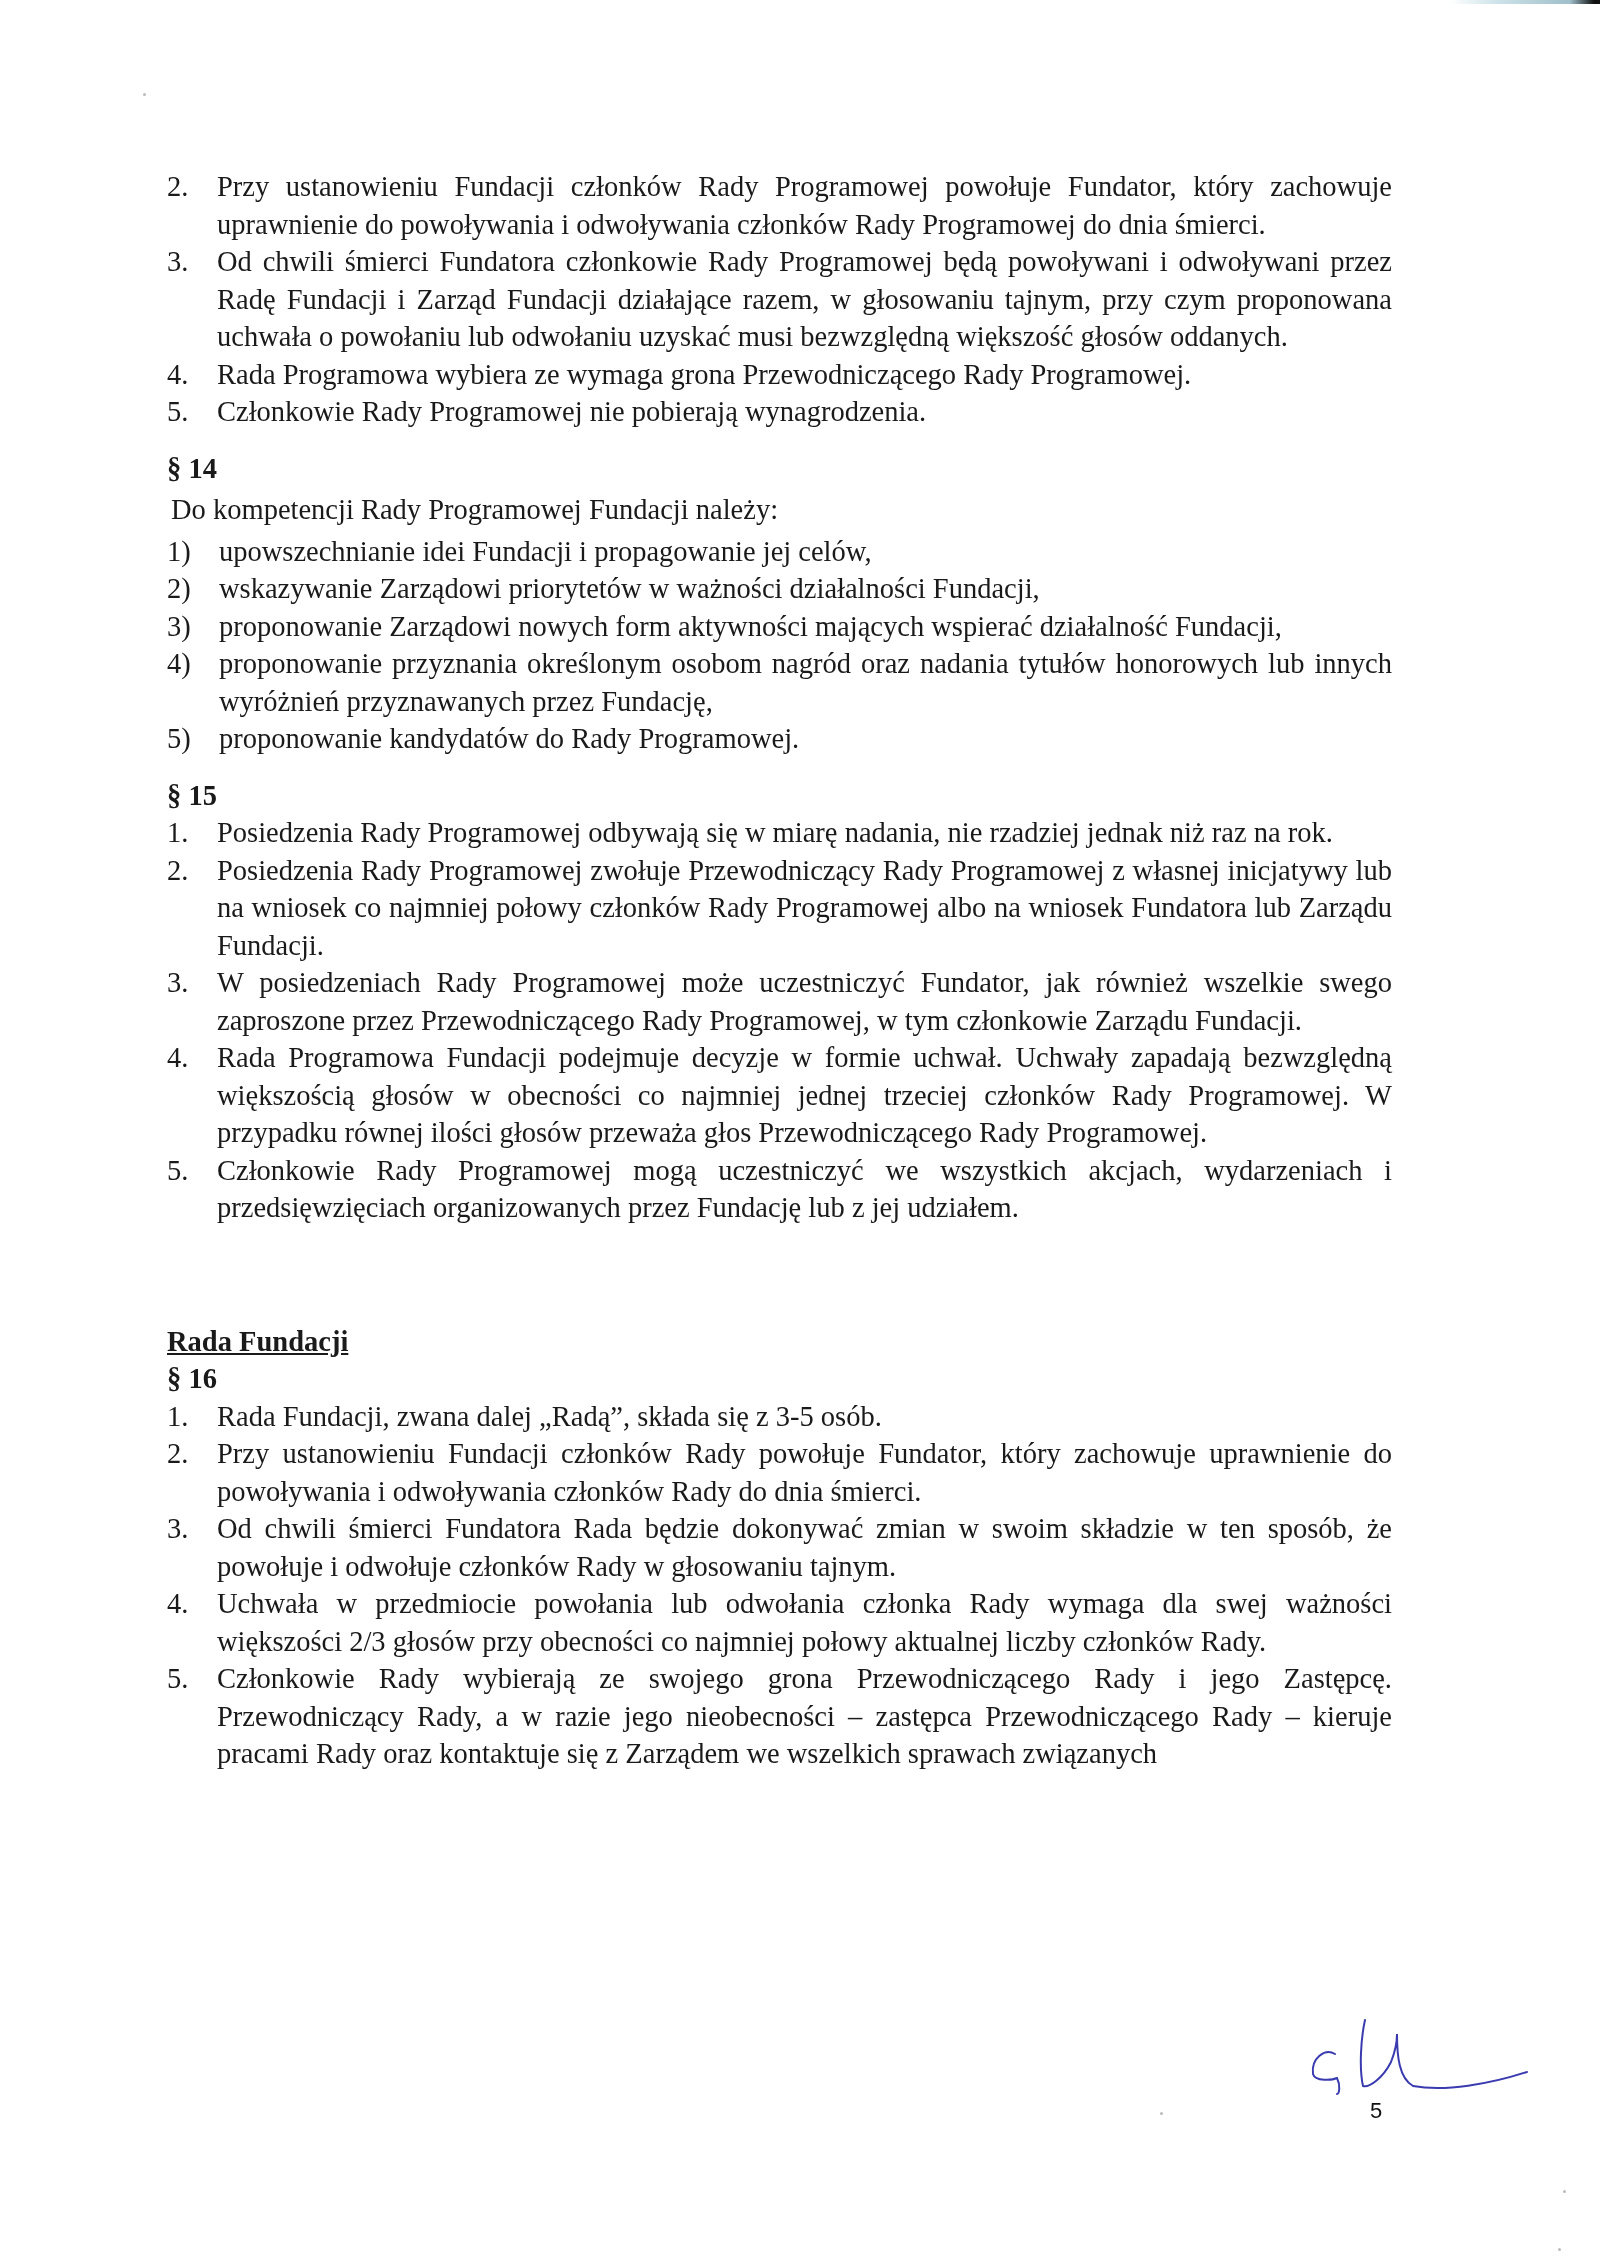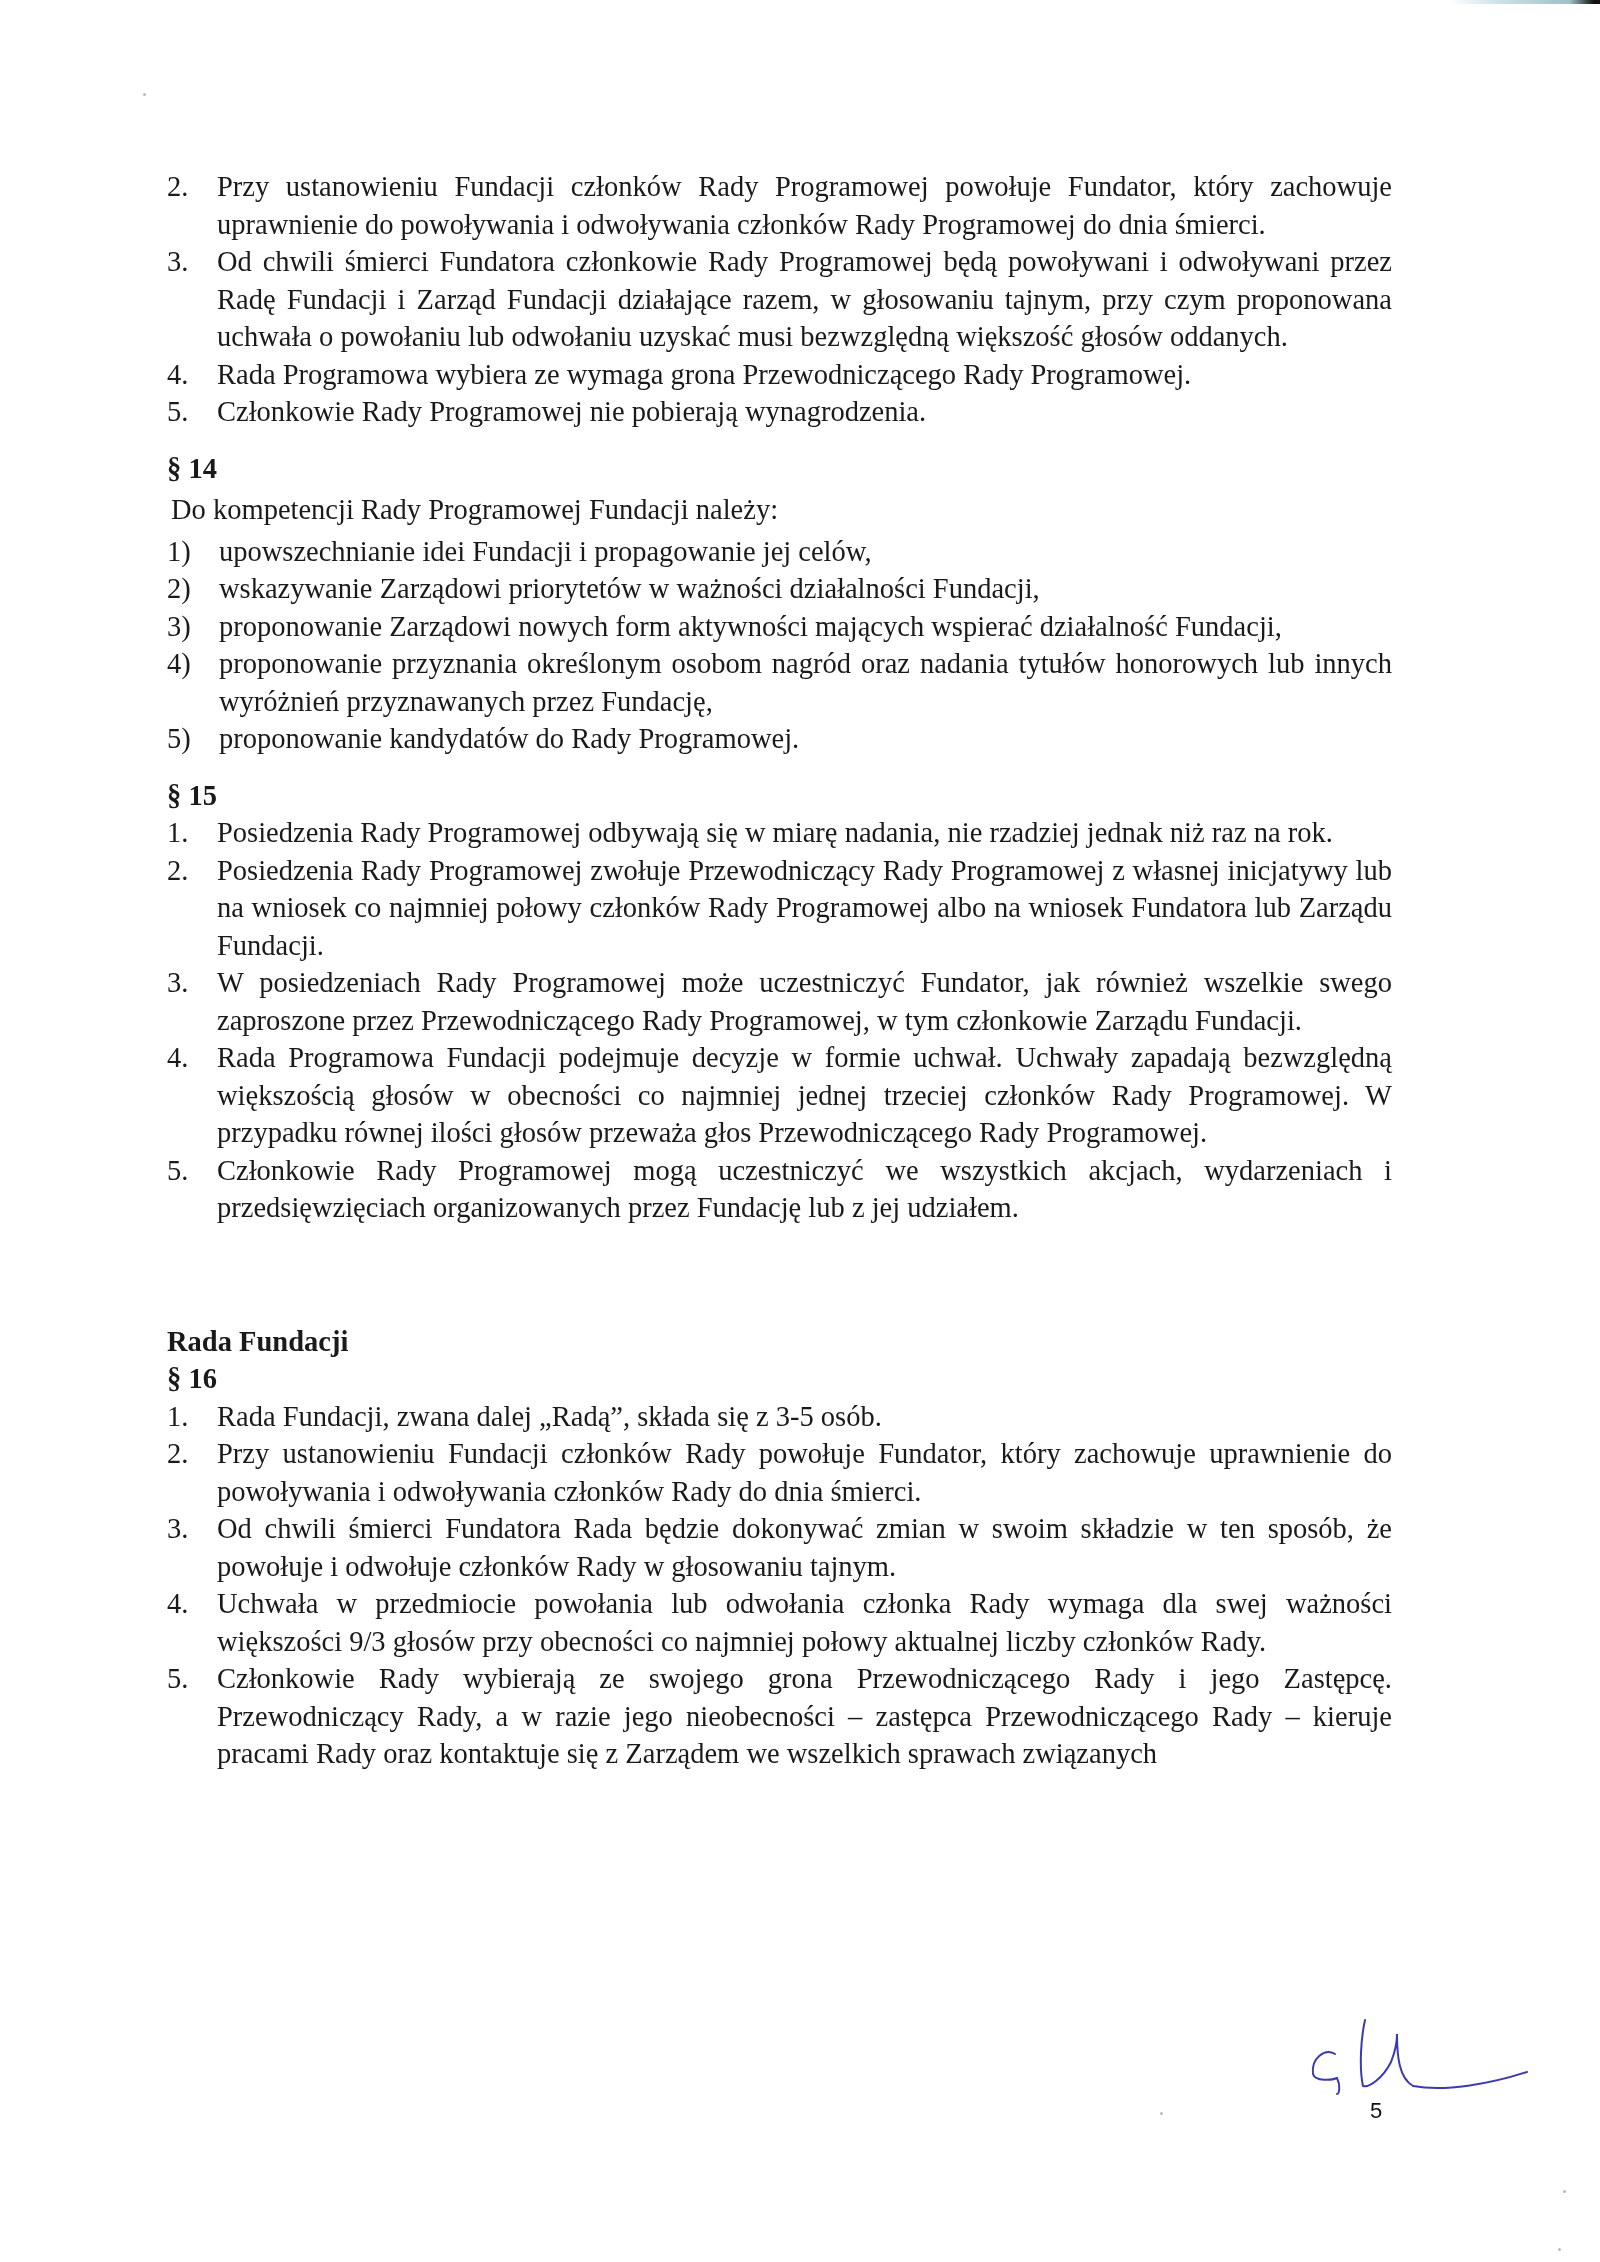--- a/index.html
+++ b/index.html
@@ -49,20 +49,21 @@
     .item.paren {
       padding-left: 52px;
     }
     .section-mark {
       font-weight: bold;
       margin-top: 19px;
     }
     .section-heading {
       font-weight: bold;
       margin-top: 96px;
+      text-decoration: underline;
     }
     .section-mark.tight {
       margin-top: 0;
     }
     .intro {
       margin: 4px;
     }
     .signature {
       position: absolute;
       left: 1305px;
@@ -118,21 +119,21 @@
     <li class="item"><span class="num">4.</span><span>Rada Programowa Fundacji podejmuje decyzje w formie uchwał. Uchwały zapadają bezwzględną większością głosów w obecności co najmniej jednej trzeciej członków Rady Programowej. W przypadku równej ilości głosów przeważa głos Przewodniczącego Rady Programowej.</span></li>
     <li class="item"><span class="num">5.</span><span>Członkowie Rady Programowej mogą uczestniczyć we wszystkich akcjach, wydarzeniach i przedsięwzięciach organizowanych przez Fundację lub z jej udziałem.</span></li>
   </ol>
 
   <div class="section-heading">Rada Fundacji</div>
   <div class="section-mark tight">§ 16</div>
   <ol class="list">
     <li class="item"><span class="num">1.</span><span>Rada Fundacji, zwana dalej „Radą”, składa się z 3-5 osób.</span></li>
     <li class="item"><span class="num">2.</span><span>Przy ustanowieniu Fundacji członków Rady powołuje Fundator, który zachowuje uprawnienie do powoływania i odwoływania członków Rady do dnia śmierci.</span></li>
     <li class="item"><span class="num">3.</span><span>Od chwili śmierci Fundatora Rada będzie dokonywać zmian w swoim składzie w ten sposób, że powołuje i odwołuje członków Rady w głosowaniu tajnym.</span></li>
-    <li class="item"><span class="num">4.</span><span>Uchwała w przedmiocie powołania lub odwołania członka Rady wymaga dla swej ważności większości 9/3 głosów przy obecności co najmniej połowy aktualnej liczby członków Rady.</span></li>
+    <li class="item"><span class="num">4.</span><span>Uchwała w przedmiocie powołania lub odwołania członka Rady wymaga dla swej ważności większości 2/3 głosów przy obecności co najmniej połowy aktualnej liczby członków Rady.</span></li>
     <li class="item"><span class="num">5.</span><span>Członkowie Rady wybierają ze swojego grona Przewodniczącego Rady i jego Zastępcę. Przewodniczący Rady, a w razie jego nieobecności – zastępca Przewodniczącego Rady – kieruje pracami Rady oraz kontaktuje się z Zarządem we wszelkich sprawach związanych</span></li>
   </ol>
 </div>
 
 <svg class="signature" viewBox="0 0 230 90">
   <path d="M30 46 C 20 40, 6 50, 8 66 C 10 74, 28 72, 32 70 C 36 78, 34 86, 32 86" fill="none" stroke="#3b3bb0" stroke-width="2" stroke-linecap="round"></path>
   <path d="M60 12 C 56 30, 54 60, 58 78 C 64 80, 78 70, 86 54 C 90 44, 92 34, 92 26 C 92 48, 94 70, 108 78 C 140 84, 185 76, 222 64" fill="none" stroke="#3b3bb0" stroke-width="2" stroke-linecap="round"></path>
 </svg>
 
 <div class="page-number">5</div>

